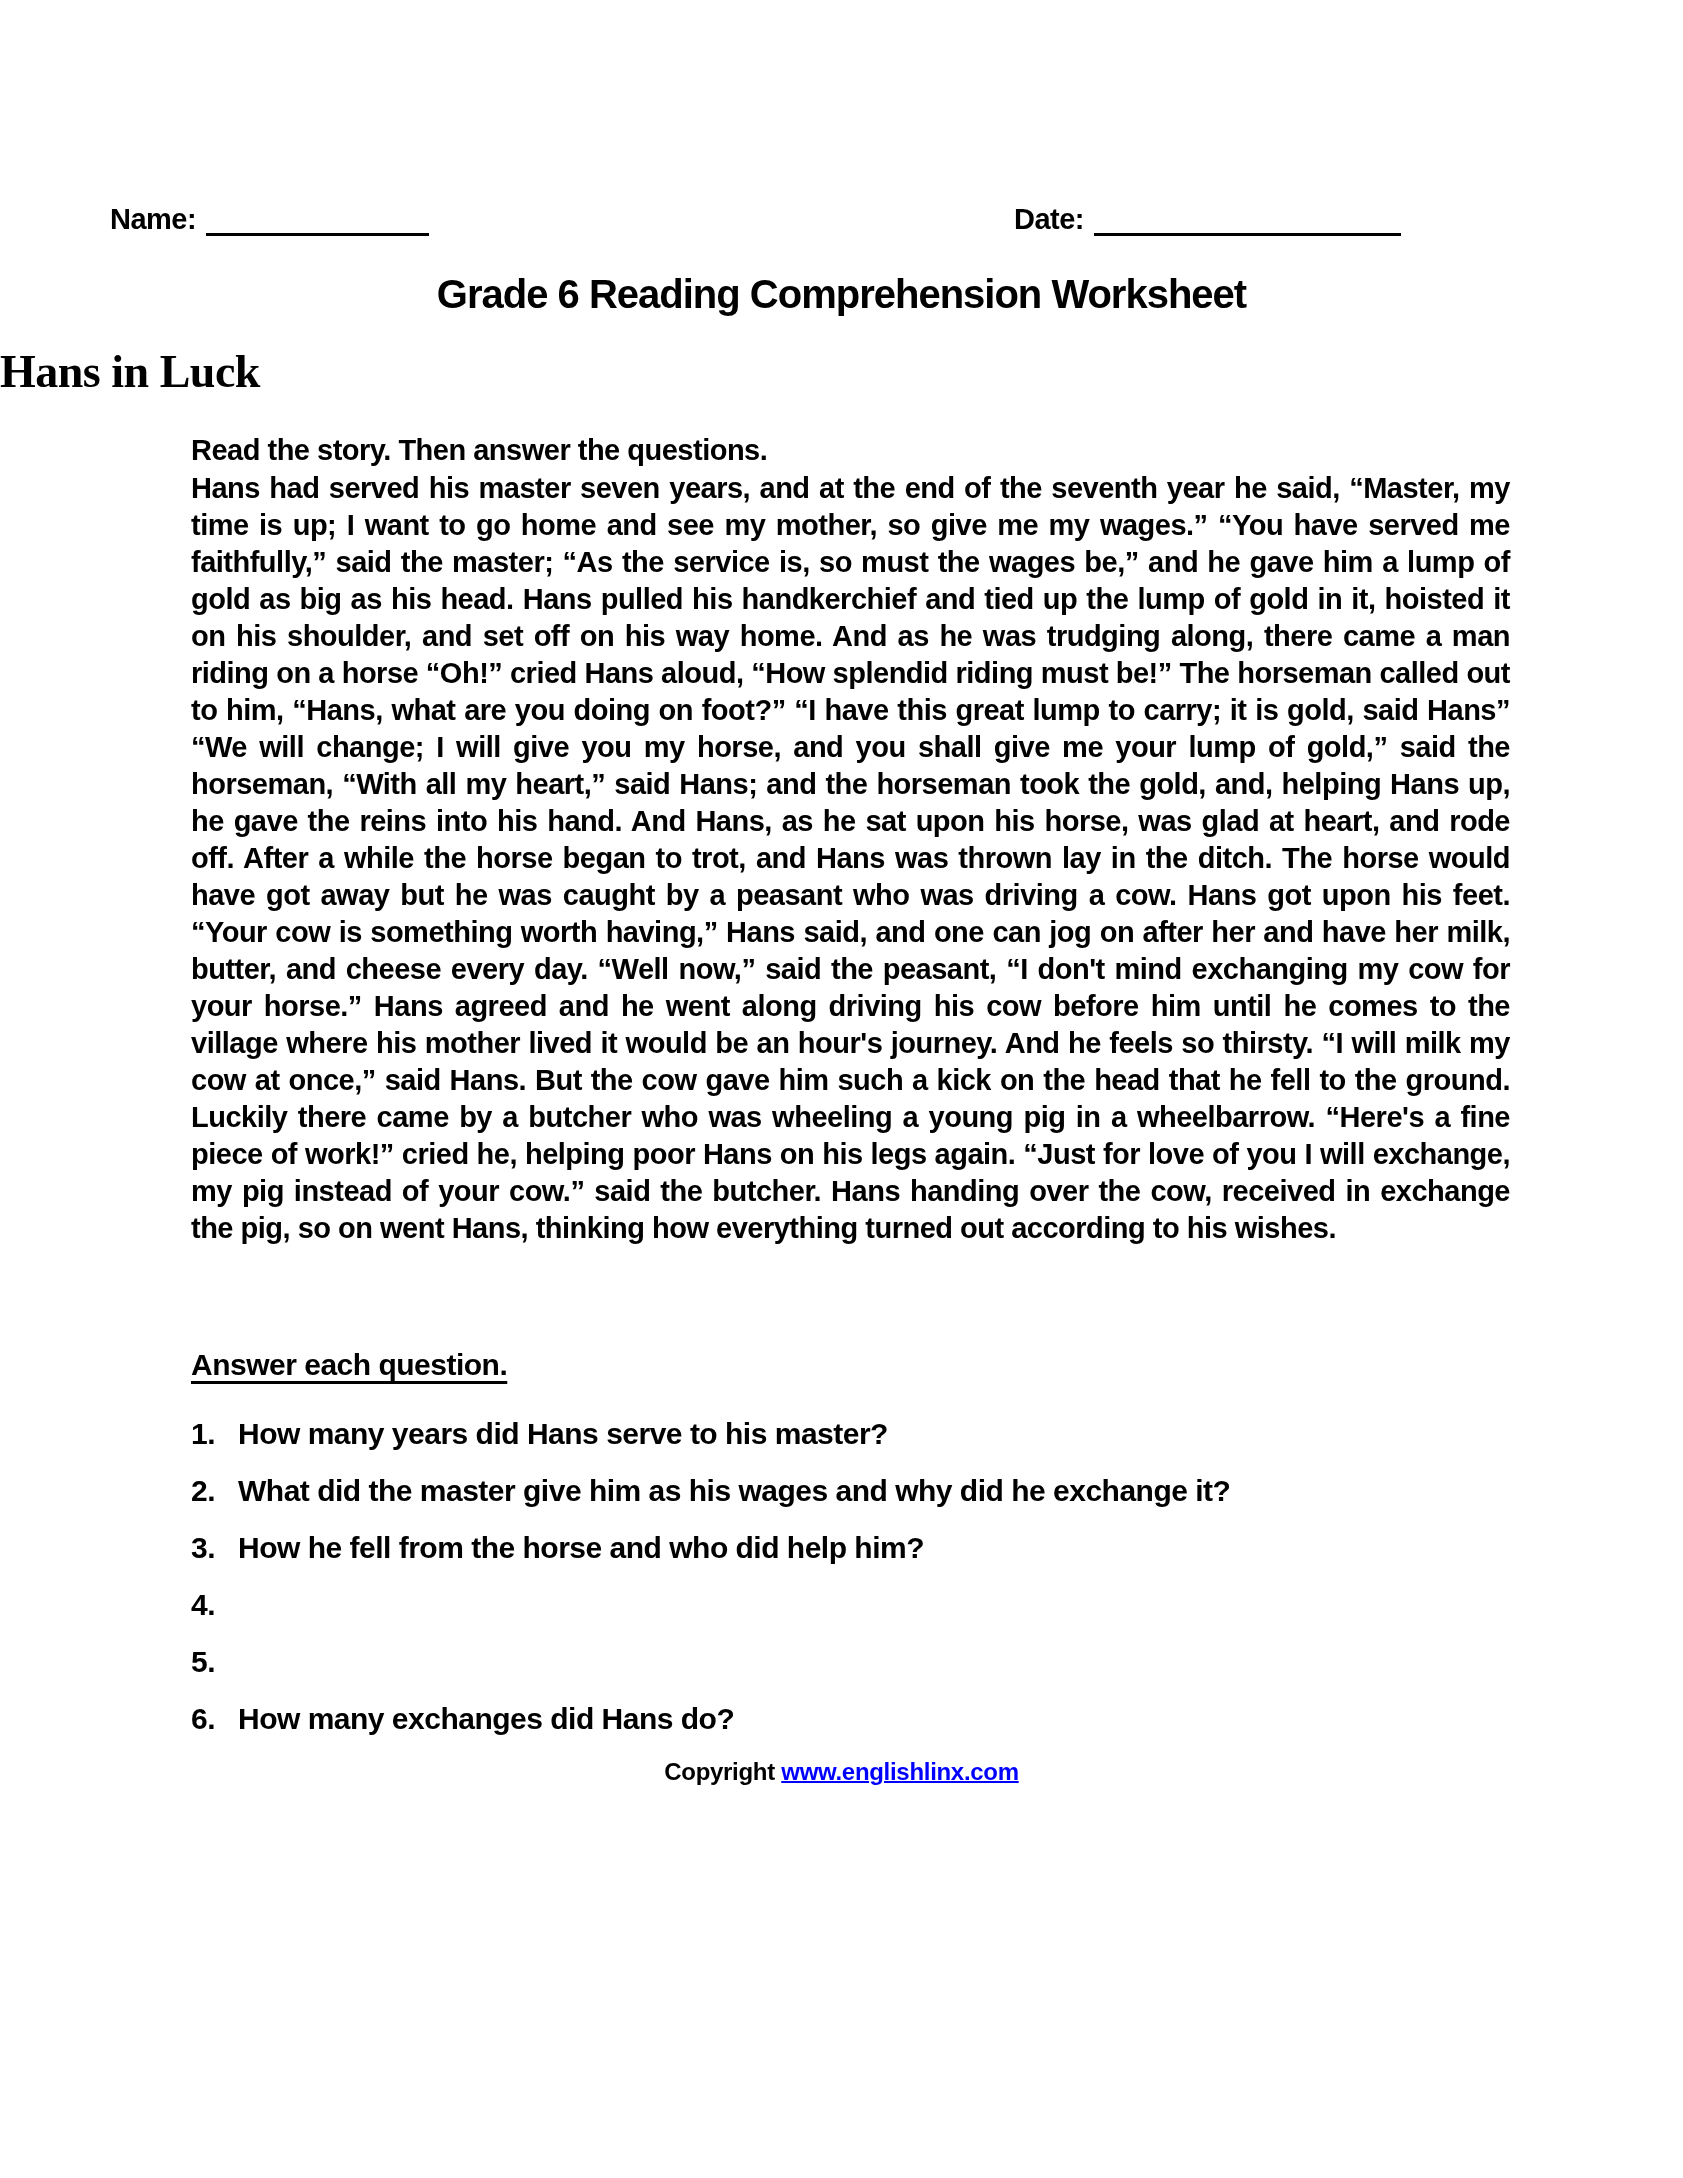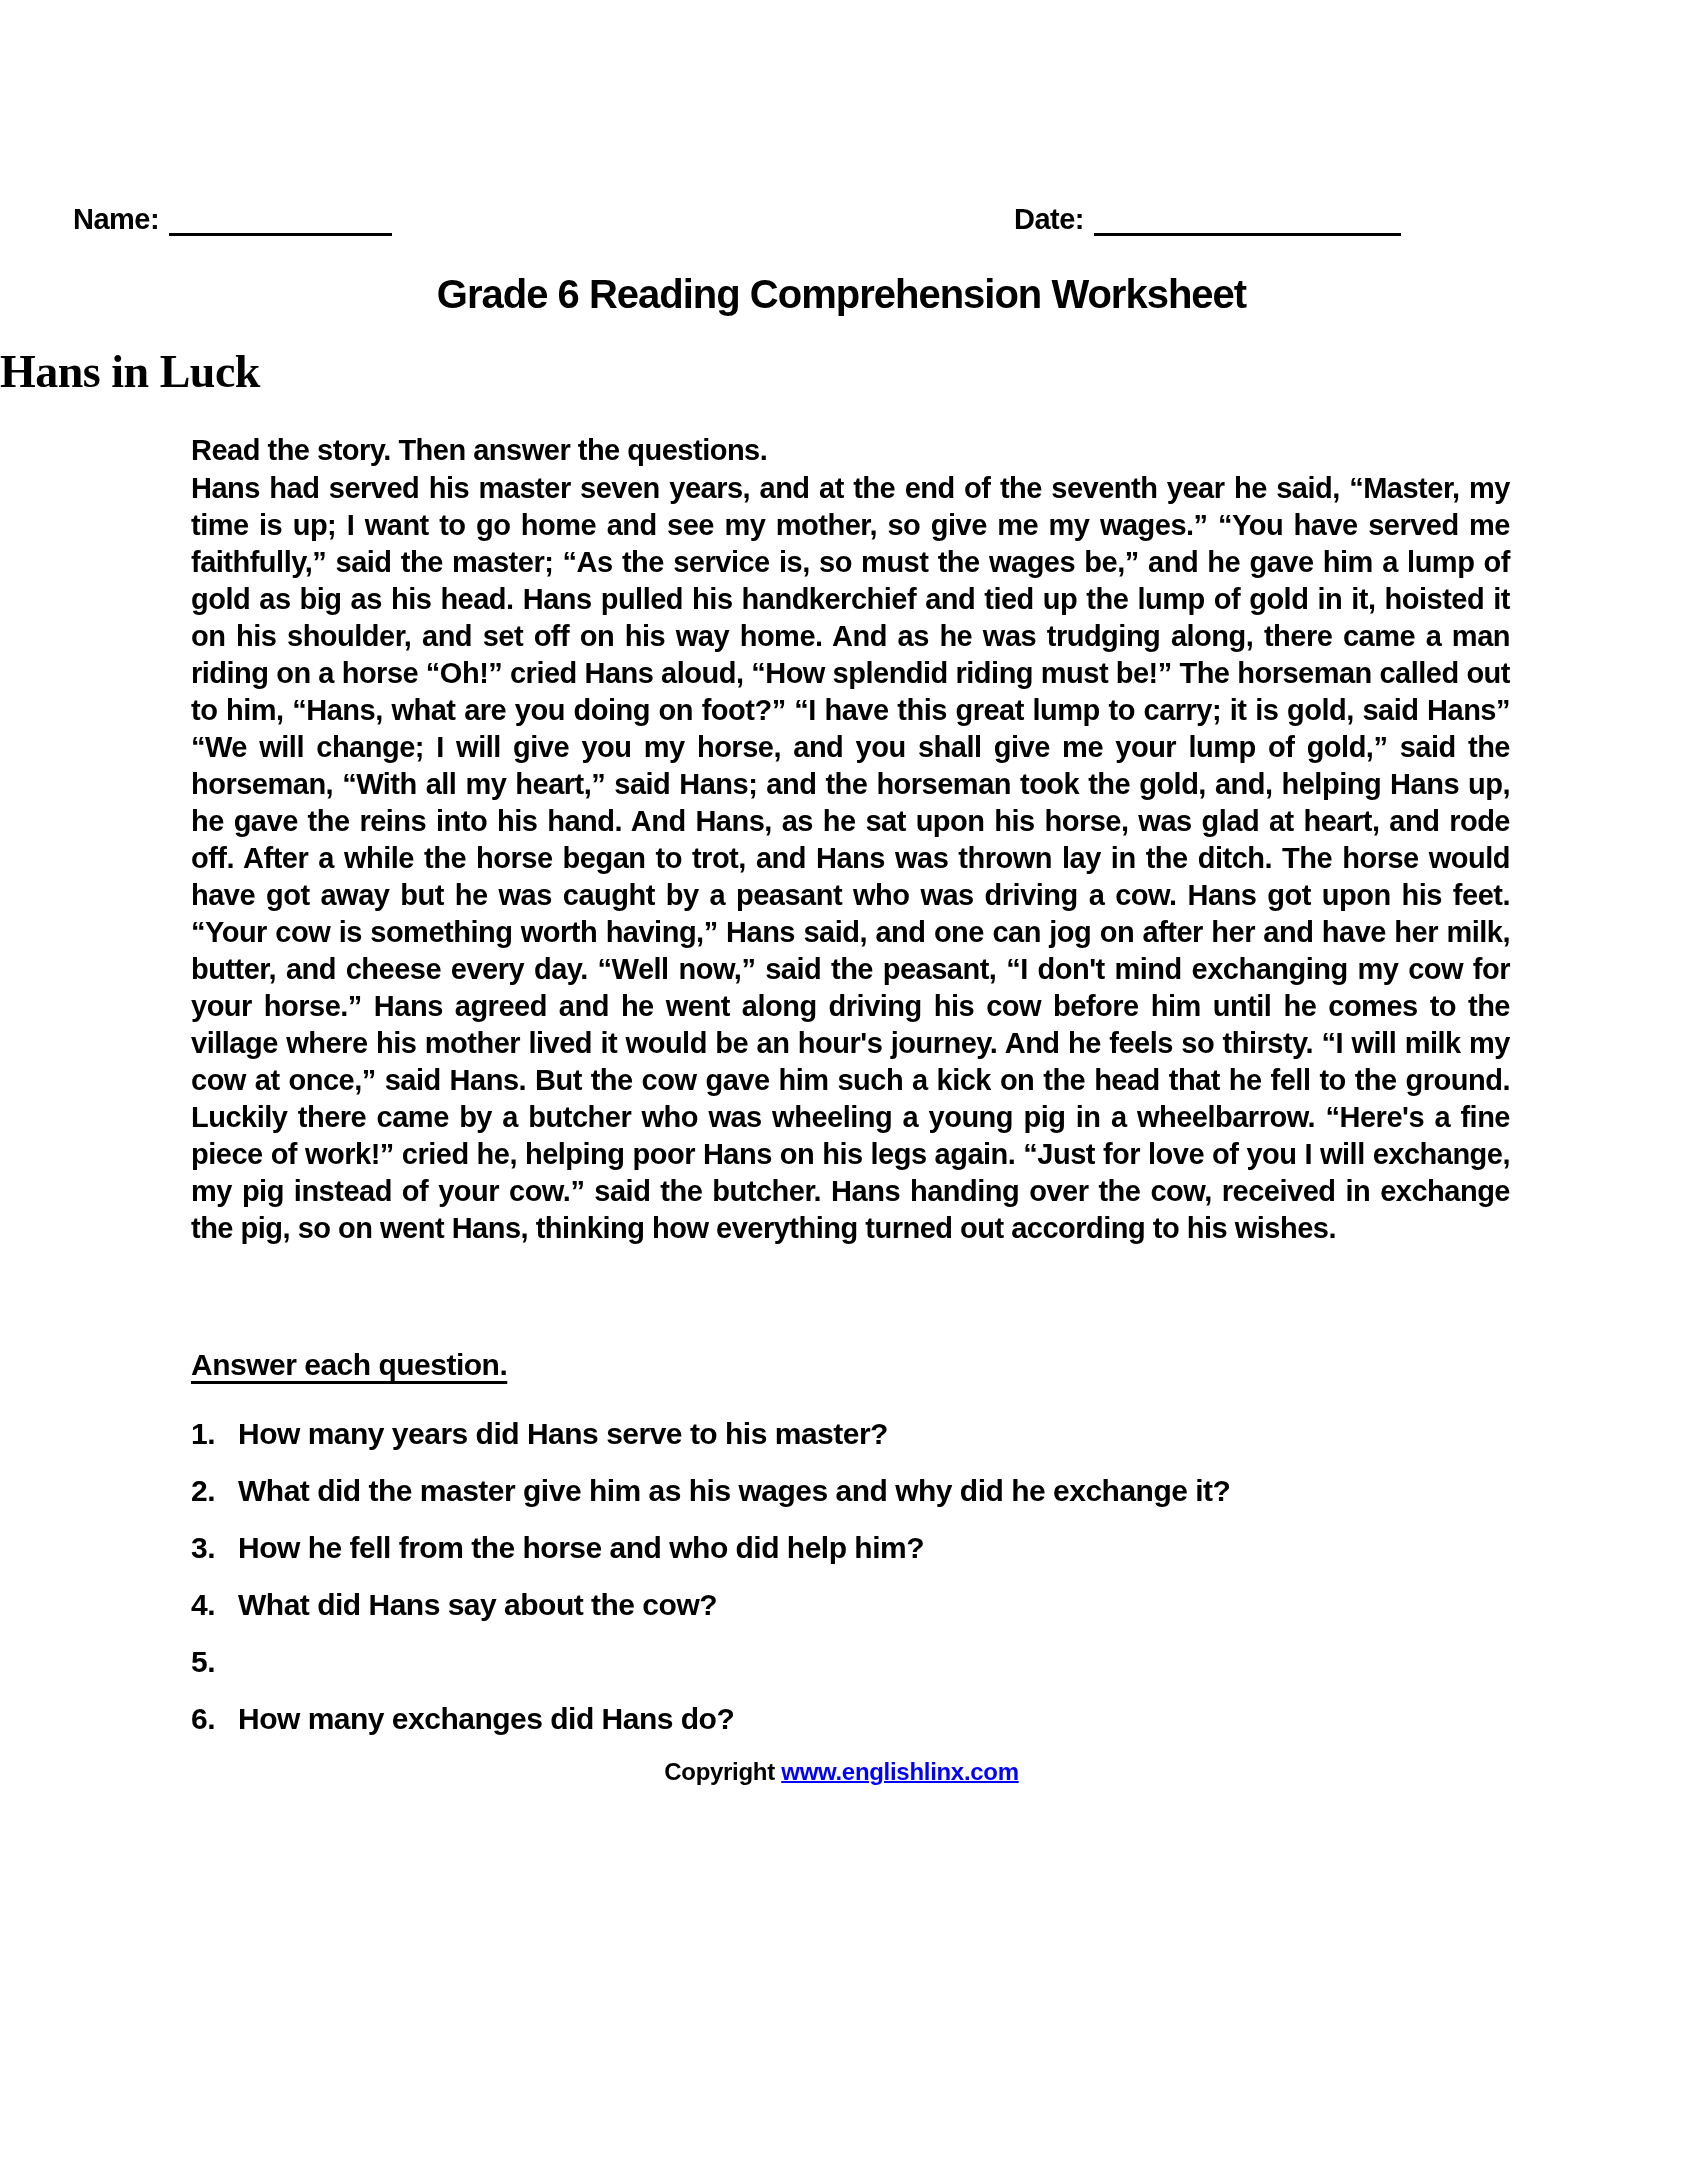--- a/index.html
+++ b/index.html
@@ -12,21 +12,21 @@
     color: #000000;
     font-family: "Liberation Sans", sans-serif;
     font-weight: bold;
     overflow: hidden;
   }
   
   .header-row {
     display: flex;
     justify-content: space-between;
     align-items: flex-start;
-    padding-left: 73px;
+    padding-left: 110px;
     padding-right: 282px;
     padding-top: 203px;
   }
   .field {
     display: flex;
     align-items: flex-end;
     font-size: 29px;
     letter-spacing: -0.5px;
   }
   .blank {
@@ -148,21 +148,20 @@
       <li class="question-item">
         <span class="q-num">2.</span>
         <span class="q-text">What did the master give him as his wages and why did he exchange it?</span>
       </li>
       <li class="question-item">
         <span class="q-num">3.</span>
         <span class="q-text">How he fell from the horse and who did help him?</span>
       </li>
       <li class="question-item">
         <span class="q-num">4.</span>
-        <span class="q-text">What did Hans say about the cow?</span>
       </li>
       <li class="question-item">
         <span class="q-num">5.</span>
       </li>
       <li class="question-item">
         <span class="q-num">6.</span>
         <span class="q-text">How many exchanges did Hans do?</span>
       </li>
     </ol>
   </div>

